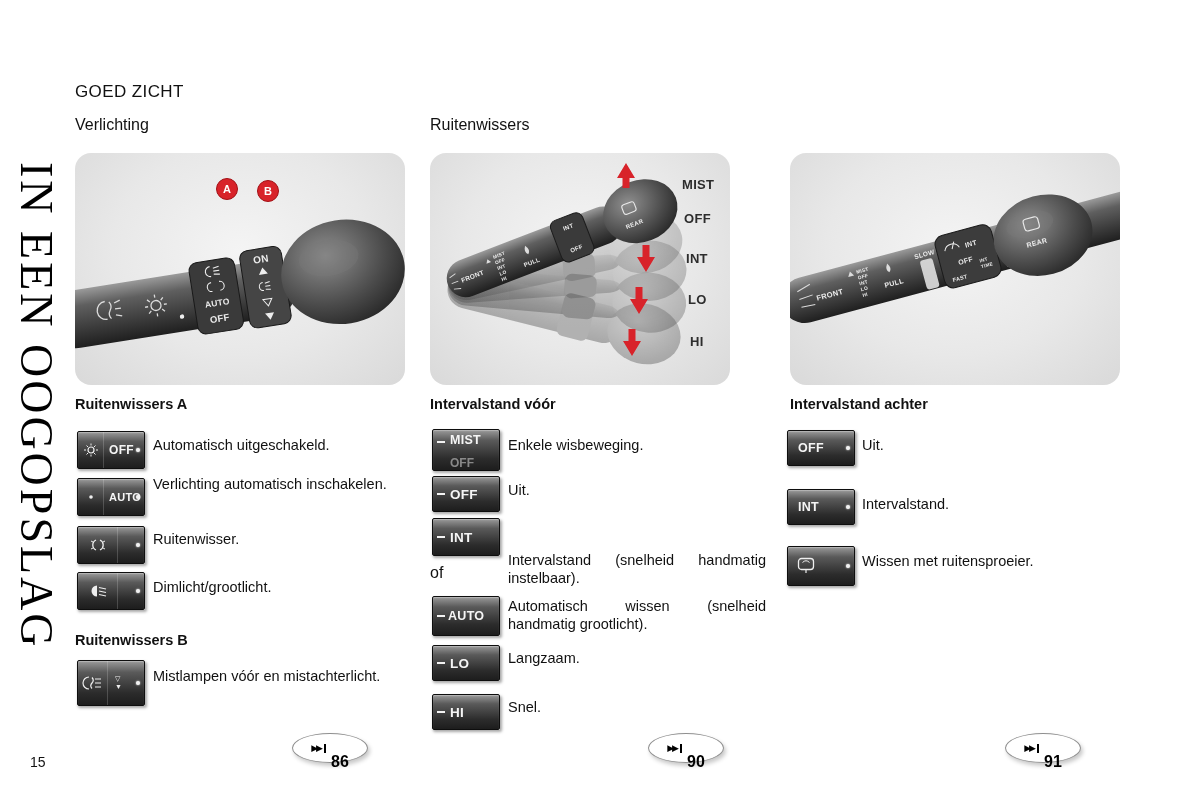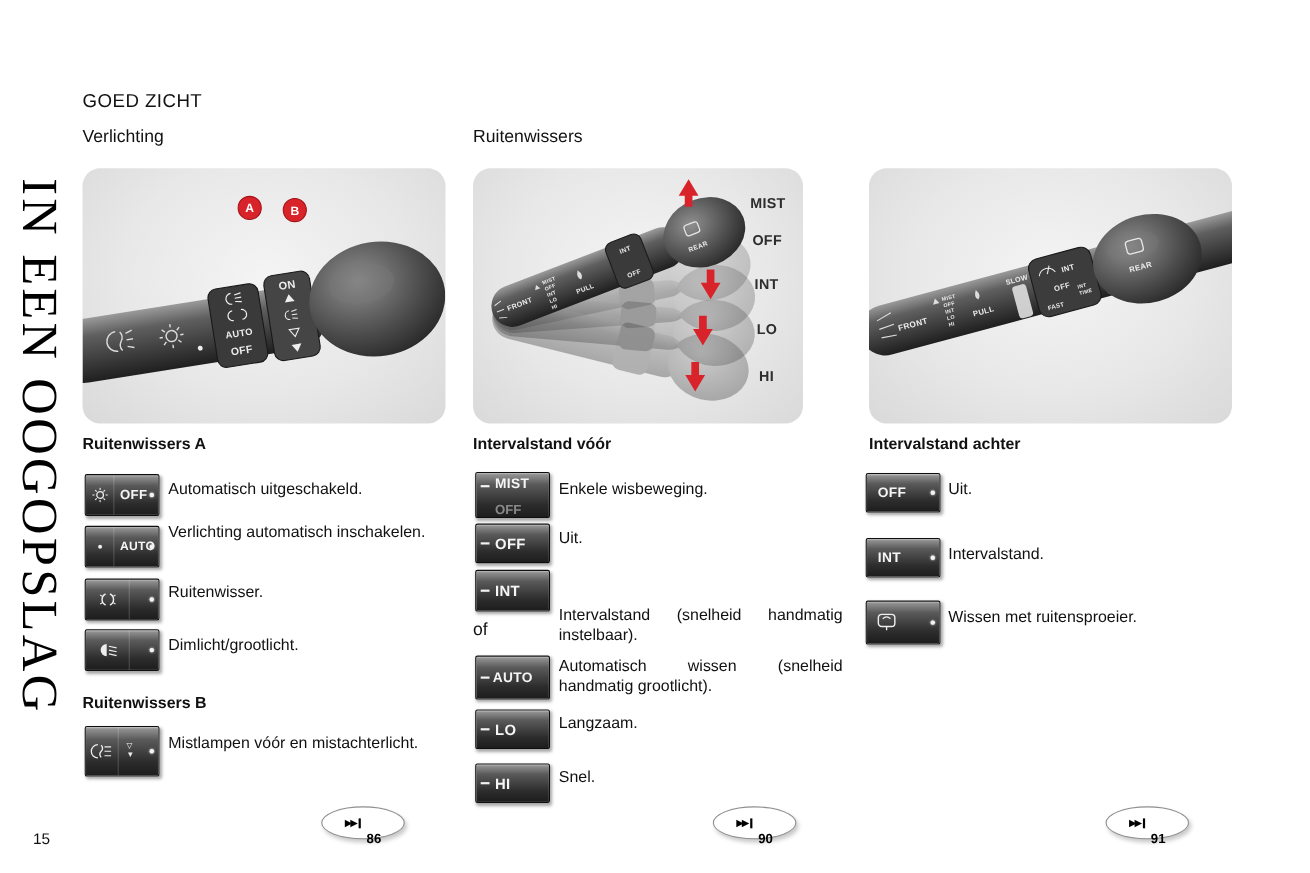--- a/index.html
+++ b/index.html
@@ -45,21 +45,21 @@
   .tri-col { display:flex; flex-direction:column; font-size:7px; color:#eee; line-height:8px; margin-left:7px; }
 
   .or-label { position:absolute; font-size:16px; }
 
   .page-badge { position:absolute; width:76px; height:30px; background:#fff; border:1.5px solid #8f8f8f;
                 border-radius:50%; box-shadow:2px 3px 4px rgba(0,0,0,.22);
                 display:flex; align-items:center; justify-content:center; gap:5px; }
   .pb-icon { display:flex; align-items:center; }
   .pb-tris { font-size:9px; letter-spacing:-2px; color:#000; }
   .pb-bar { display:inline-block; width:2px; height:9px; background:#000; margin-left:3px; }
-  .pb-num { font-weight:bold; font-size:12px; color:#000;margin-top:28px; }
+  .pb-num { font-weight:bold; font-size:16px; color:#000;margin-top:28px; }
 
   .page-num { position:absolute; left:30px; top:754px; font-size:14px; }
 </style>
 </head>
 <body>
 
 <svg aria-hidden="true" style="position:absolute;width:0;height:0">
   <defs>
     <linearGradient id="stalkG" x1="0" y1="0" x2="0" y2="1">
       <stop offset="0" stop-color="#9a9a9a"></stop>

